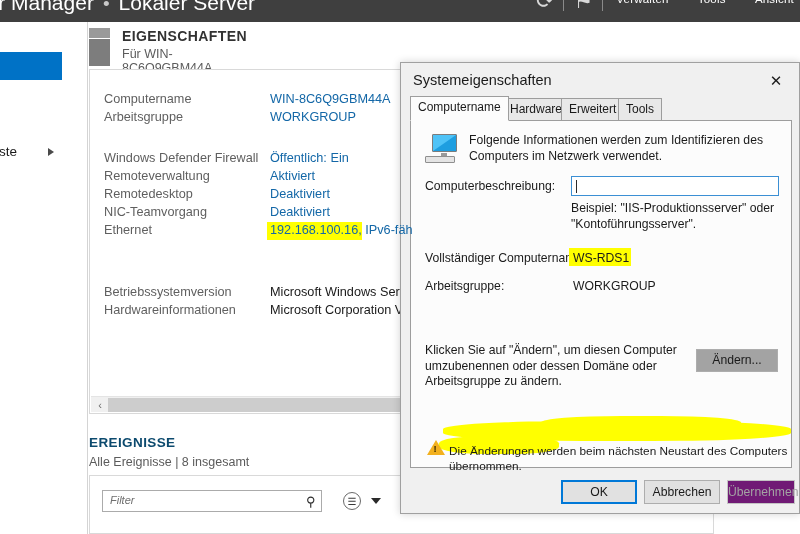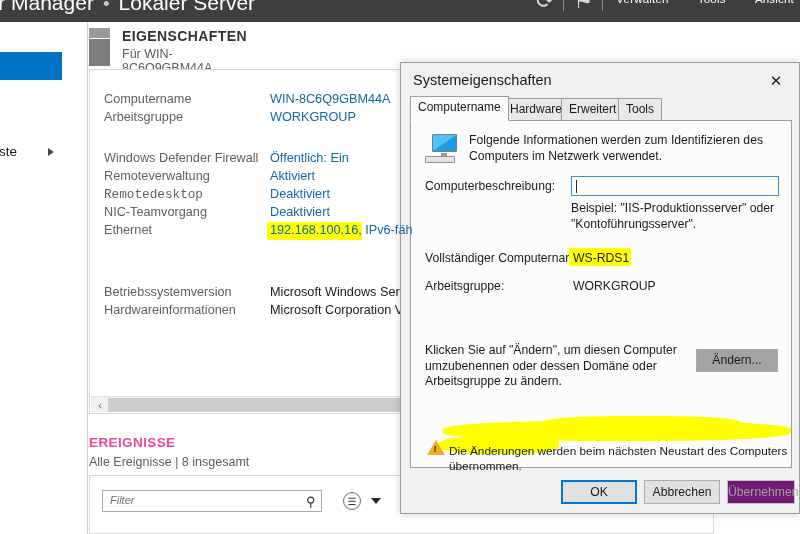--- a/index.html
+++ b/index.html
@@ -101,21 +101,21 @@
     color:#6d6d6d; font-size:11px; text-align:center; line-height:14px;
   }
   .hscroll .thumb {
     position:absolute; left:17px; top:1px; width:575px; height:14px;
     background:#cdcdcd;
   }
 
   
   .ev-title {
     position: absolute; left: 0; top: 413px;
-    font-size: 13.5px; font-weight: bold; color: #ec4899; letter-spacing: .4px;
+    font-size: 13.5px; font-weight: bold; color: #0c4a6e; letter-spacing: .4px;
   }
   .ev-sub {
     position: absolute; left: 0; top: 433px;
     font-size: 12.5px; color: #5b5b5b;
   }
   .ev-box {
     position: absolute; left: 0; top: 453px; width: 625px; height: 59px;
     border: 1px solid #d9d9d9; background: #ffffff;
   }
   .filter-input {
@@ -289,21 +289,21 @@
 
       <div class="prow plabel" style="left:14px; top:40px;">Arbeitsgruppe</div>
       <div class="prow pvalue" style="left:180px; top:40px;">WORKGROUP</div>
 
       <div class="prow plabel" style="left:14px; top:81px;">Windows Defender Firewall</div>
       <div class="prow pvalue" style="left:180px; top:81px;">Öffentlich: Ein</div>
 
       <div class="prow plabel" style="left:14px; top:99px;">Remoteverwaltung</div>
       <div class="prow pvalue" style="left:180px; top:99px;">Aktiviert</div>
 
-      <div class="prow plabel" style="left:14px; top:117px;font-family:Liberation Mono, monospace;">Remotedesktop</div>
+      <div class="prow plabel" style="left:14px; top:117px;">Remotedesktop</div>
       <div class="prow pvalue" style="left:180px; top:117px;">Deaktiviert</div>
 
       <div class="prow plabel" style="left:14px; top:135px;">NIC-Teamvorgang</div>
       <div class="prow pvalue" style="left:180px; top:135px;">Deaktiviert</div>
 
       <div class="prow plabel" style="left:14px; top:153px;">Ethernet</div>
       <div class="hl" style="left:177px; top:152px; width:95px; height:18px;"></div>
       <div class="prow pvalue above" style="left:180px; top:153px;">192.168.100.16, IPv6-fäh</div>
 
       <div class="prow plabel" style="left:14px; top:215px;">Betriebssystemversion</div>

